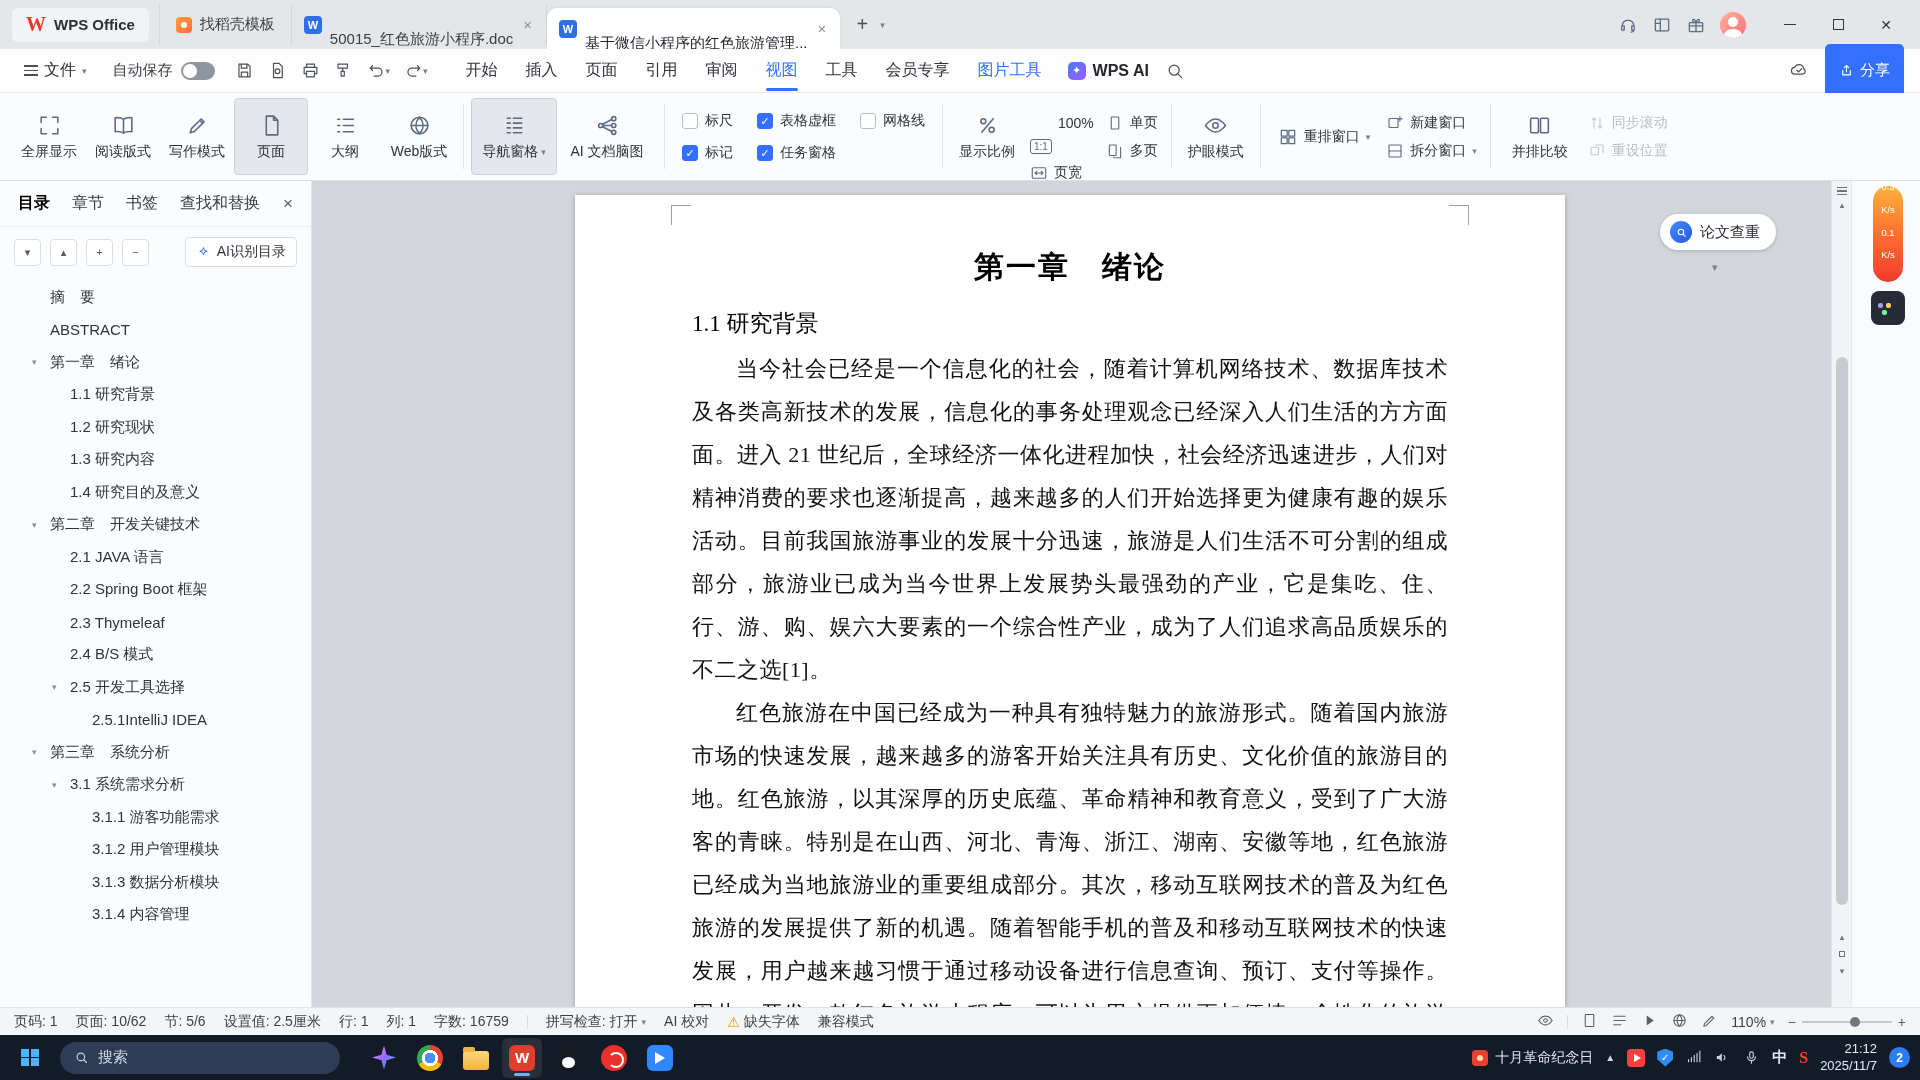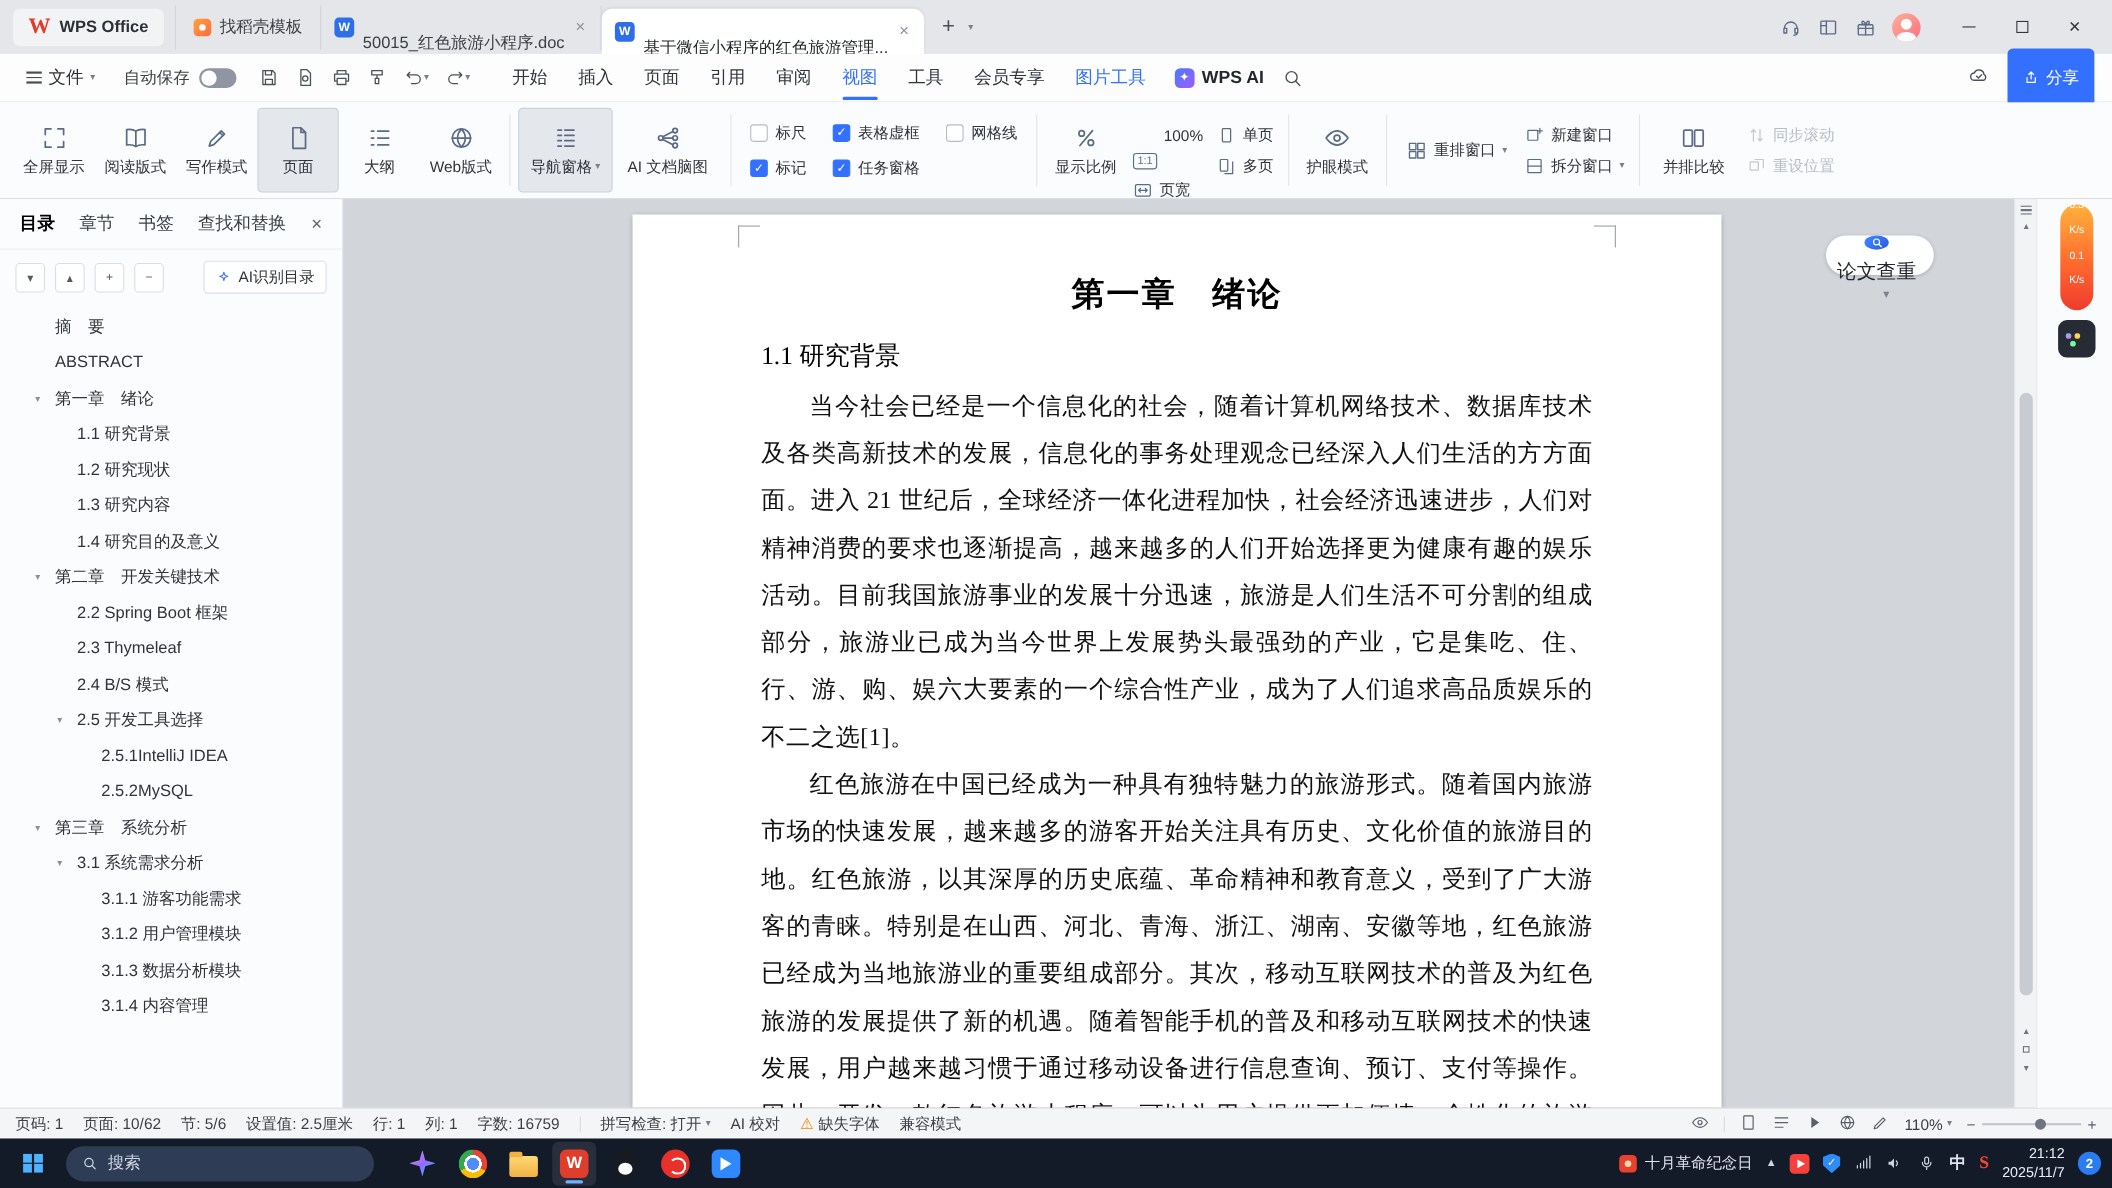--- a/index.html
+++ b/index.html
@@ -102,21 +102,21 @@
   .doc-area { flex:1; position:relative; background:#d2d5d9; overflow:hidden; }
   .page { position:absolute; left:263px; top:14px; width:990px; height:812px; background:#fff; box-shadow:0 1px 5px rgba(0,0,0,.28); }
   .page-inner { padding:52px 117px 0; }
   .crop { position:absolute; width:20px; height:20px; border:0 solid #9aa0a8; }
   .crop.tl { left:96px; top:10px; border-left-width:1px; border-top-width:1px; }
   .crop.tr { right:96px; top:10px; border-right-width:1px; border-top-width:1px; }
   .doc-title { font-family:"Liberation Serif","DejaVu Serif",serif; font-size:30px; font-weight:bold; color:#000; text-align:center; letter-spacing:2px; }
   .doc-heading { margin-top:20px; font-family:"Liberation Serif","DejaVu Serif",serif; font-size:23px; color:#000; }
   .doc-body { margin-top:8px; }
   .doc-para { font-family:"Liberation Serif","DejaVu Serif",serif; font-size:22px; line-height:43px; color:#111; text-align:justify; text-indent:2em; letter-spacing:.5px; }
-  .plagiarism { position:absolute; left:1348px; top:33px; height:36px; padding:0 16px 0 10px; background:#fff; border-radius:18px; box-shadow:0 1px 4px rgba(0,0,0,.18); display:flex; align-items:center; gap:8px; font-size:18px; color:#23272e;flex-direction:column; }
+  .plagiarism { position:absolute; left:1348px; top:33px; height:36px; padding:0 16px 0 10px; background:#fff; border-radius:18px; box-shadow:0 1px 4px rgba(0,0,0,.18); display:flex; align-items:center; gap:8px; font-size:15px; color:#23272e; }
   .plag-ic { width:22px; height:22px; border-radius:50%; background:linear-gradient(135deg,#3f8cff,#2a56e8); display:flex; align-items:center; justify-content:center; }
   .plag-ic svg { width:13px; height:13px; stroke:#fff; fill:none; stroke-width:2; stroke-linecap:round; }
   .plag-caret { position:absolute; left:1400px; top:80px; color:#7d838c; font-size:11px; }
   .v-scroll { position:absolute; top:0; right:0; bottom:0; width:20px; background:#f2f3f5; border-left:1px solid #e3e5e8; }
   .vs-btn { width:20px; height:20px; display:flex; align-items:center; justify-content:center; color:#6d7480; font-size:9px; }
   .vs-lines { display:flex; flex-direction:column; gap:2px; align-items:center; padding-top:6px; }
   .vs-lines span { width:10px; height:1.4px; background:#6d7480; }
   .vs-thumb { position:absolute; left:4px; top:176px; width:12px; height:548px; border-radius:6px; background:#c8cbd1; }
   .vs-bottom { position:absolute; bottom:26px; left:0; width:20px; display:flex; flex-direction:column; align-items:center; }
   .vs-dot { width:6px; height:6px; border:1px solid #6d7480; margin:4px 0; }
@@ -558,41 +558,41 @@
           <div class="toc-item lv1">
             <span class="toc-arrow"></span>
             <span class="toc-label">1.4 研究目的及意义</span>
           </div>
           <div class="toc-item lv0">
             <span class="toc-arrow">▾</span>
             <span class="toc-label">第二章　开发关键技术</span>
           </div>
           <div class="toc-item lv1">
             <span class="toc-arrow"></span>
+            <span class="toc-label">2.1 JAVA 语言</span>
+          </div>
+          <div class="toc-item lv1">
+            <span class="toc-arrow"></span>
             <span class="toc-label">2.2 Spring Boot 框架</span>
           </div>
           <div class="toc-item lv1">
             <span class="toc-arrow"></span>
             <span class="toc-label">2.3 Thymeleaf</span>
           </div>
           <div class="toc-item lv1">
             <span class="toc-arrow"></span>
             <span class="toc-label">2.4 B/S 模式</span>
           </div>
           <div class="toc-item lv1">
             <span class="toc-arrow">▾</span>
             <span class="toc-label">2.5 开发工具选择</span>
           </div>
           <div class="toc-item lv2">
             <span class="toc-arrow"></span>
             <span class="toc-label">2.5.1IntelliJ IDEA</span>
-          </div>
-          <div class="toc-item lv2">
-            <span class="toc-arrow"></span>
-            <span class="toc-label">2.5.2MySQL</span>
           </div>
           <div class="toc-item lv0">
             <span class="toc-arrow">▾</span>
             <span class="toc-label">第三章　系统分析</span>
           </div>
           <div class="toc-item lv1">
             <span class="toc-arrow">▾</span>
             <span class="toc-label">3.1 系统需求分析</span>
           </div>
           <div class="toc-item lv2">

